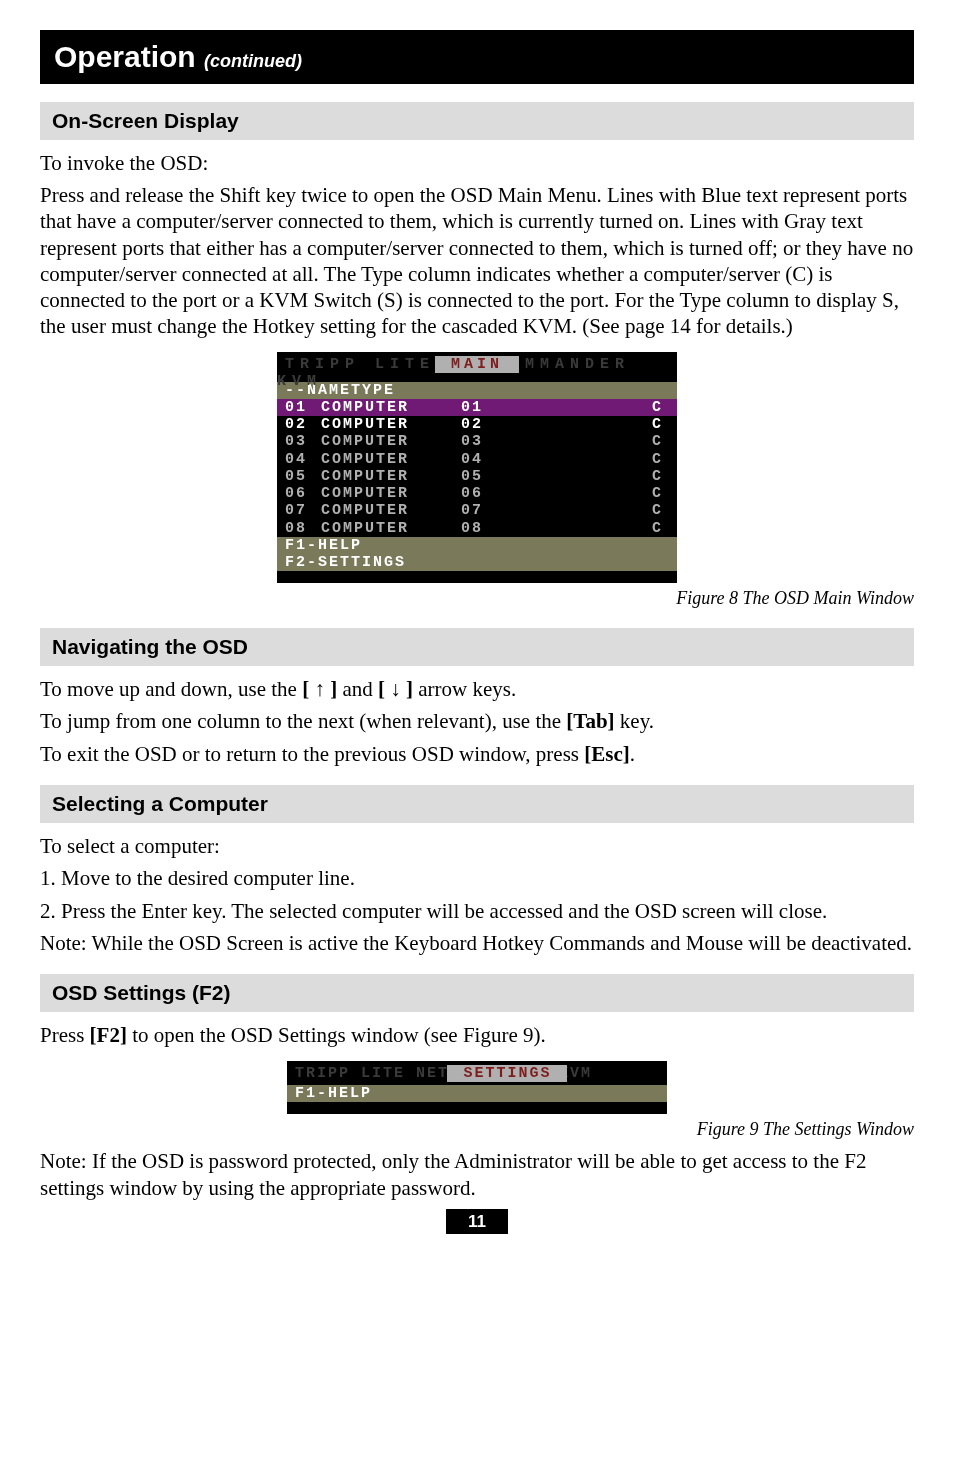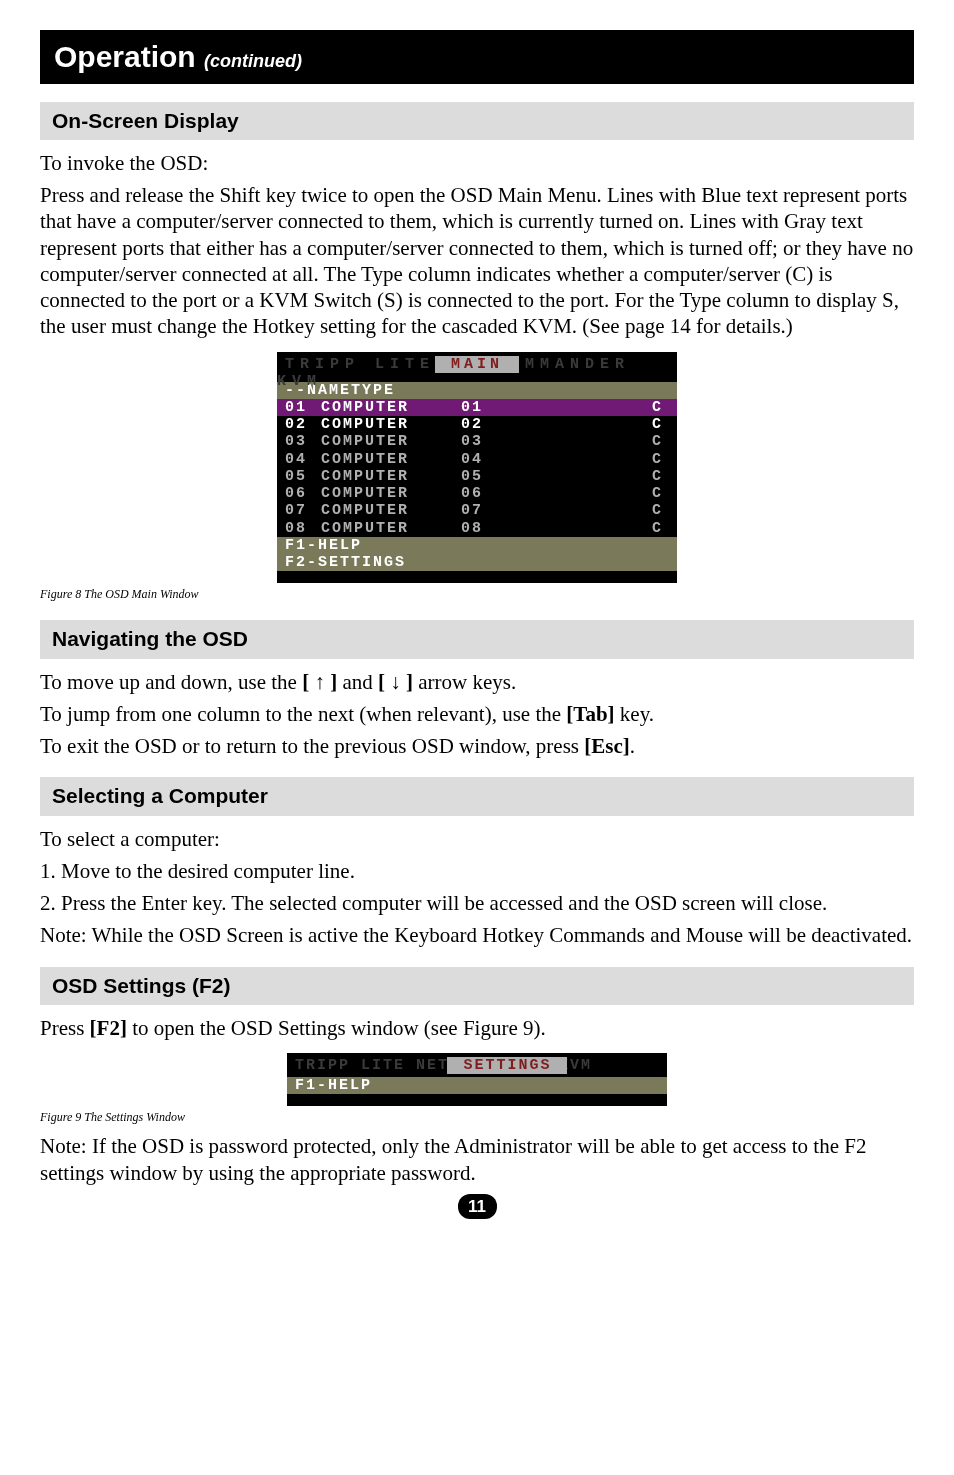--- a/index.html
+++ b/index.html
@@ -38,23 +38,23 @@
     padding: 6px 12px;
     margin: 18px 0 10px 0;
   }
   p.body {
     margin: 6px 0;
   }
   .indent {
     margin-left: 28px;
   }
   .caption {
-    text-align: left;
+    text-align: right;
     font-style: italic;
-    font-size: 12px;
+    font-size: 18px;
     margin: 4px 0 8px 0;
   }
   .osd-window {
     width: 400px;
     margin: 12px auto 2px auto;
     background: #000;
     font-family: "Courier New", monospace;
     font-size: 15px;
     font-weight: bold;
     letter-spacing: 2px;
@@ -116,25 +116,24 @@
     padding-top: 8px;
     padding-bottom: 10px;
   }
   .osd-settings-list div { line-height: 1.1; }
   .page-num-box {
     background: #000;
     color: #fff;
     font-family: Arial, Helvetica, sans-serif;
     font-weight: bold;
     font-size: 17px;
-    width: 39px;
+    width: 62px;
     text-align: center;
     padding: 2px 0;
     margin: 8px auto 0 auto;
-    border-radius: 12px;
   }
 </style>
 </head>
 <body>
 
 <div class="page">
 
   <div class="title-bar">
     <span>Operation</span>
     <span class="continued">(continued)</span>

